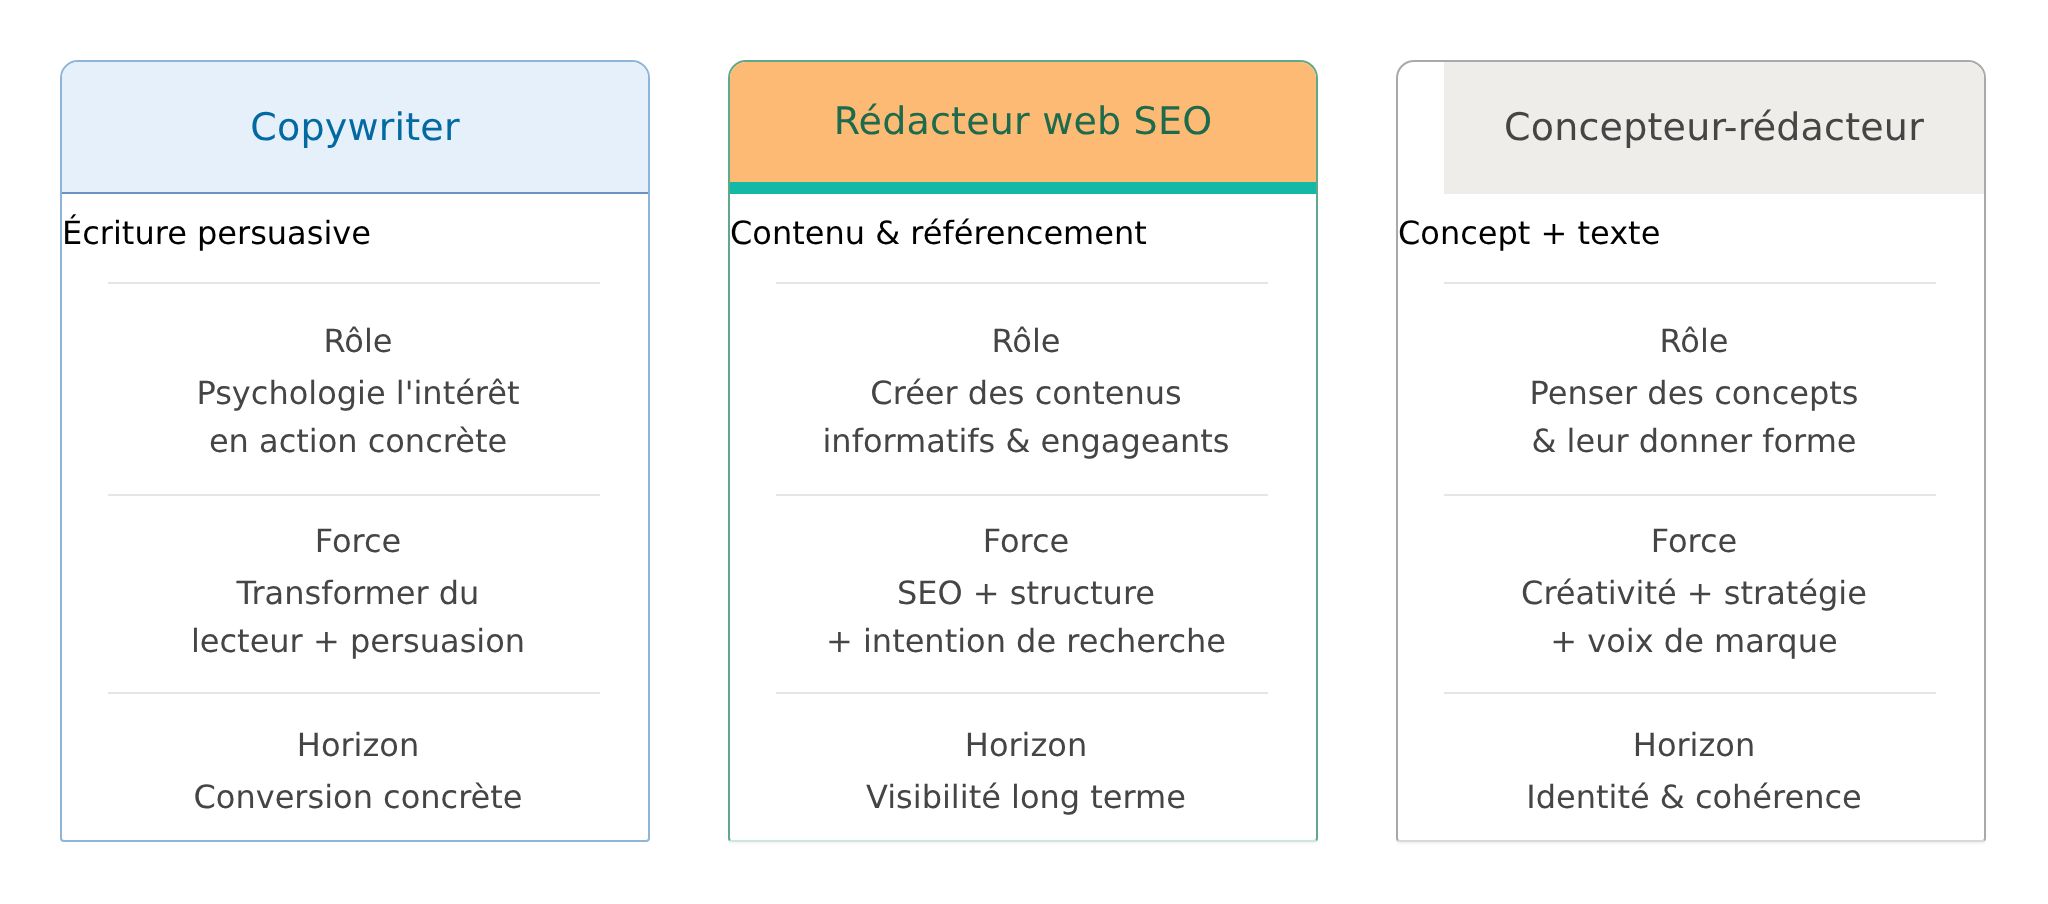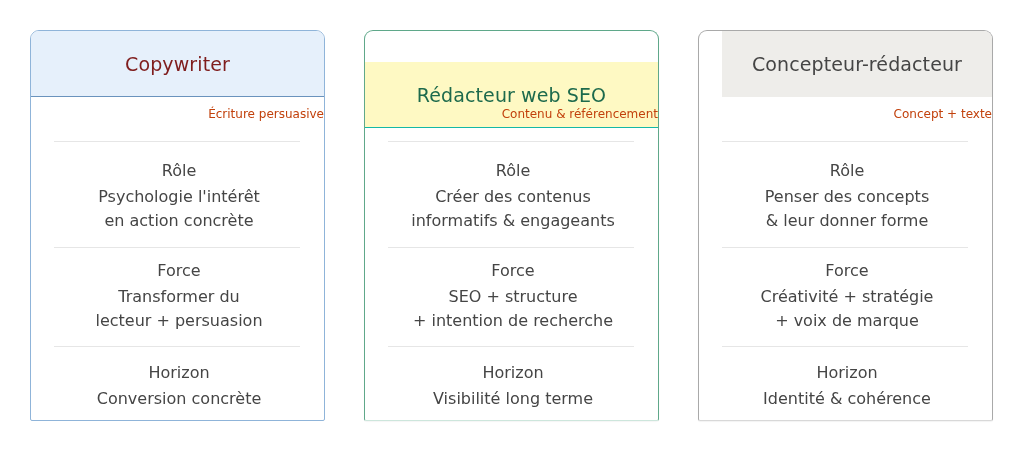--- a/index.html
+++ b/index.html
@@ -32,32 +32,32 @@
 
     .card-header {
       height: 66px;
       box-sizing: border-box;
       display: flex;
       align-items: center;
       justify-content: center;
       font-size: 19px;
       letter-spacing: 0.1px;
     }
-    .c1 .card-header { background: #e6f0fb; color: #7f1d1d; border-bottom: 1px solid #6a93bd; }
-    .c2 .card-header { background: #fef9c3; color: #1d6a4c; border-bottom: 1px solid #14b8a6; margin-top: 31px; }
+    .c1 .card-header { background: #e6f0fb; color: #0369a1; border-bottom: 1px solid #6a93bd; }
+    .c2 .card-header { background: #fdba74; color: #1d6a4c; border-bottom: 6px solid #14b8a6; }
     .c3 .card-header { background: #eeedea; color: #454545; border-bottom: 1px solid #eeedea; }
 
     .card-subtitle {
       position: absolute;
       top: 76px;
       left: 0;
       right: 0;
-      text-align: right;
-      font-size: 12px;
-      color: #c2410c;
+      text-align: left;
+      font-size: 16px;
+      color: #000000;
     }
     .divider {
       position: absolute;
       left: 23px;
       right: 24px;
       height: 1px;
       background: #e6e6e6;
     }
     .d1 { top: 110px; }
     .d2 { top: 216px; }

